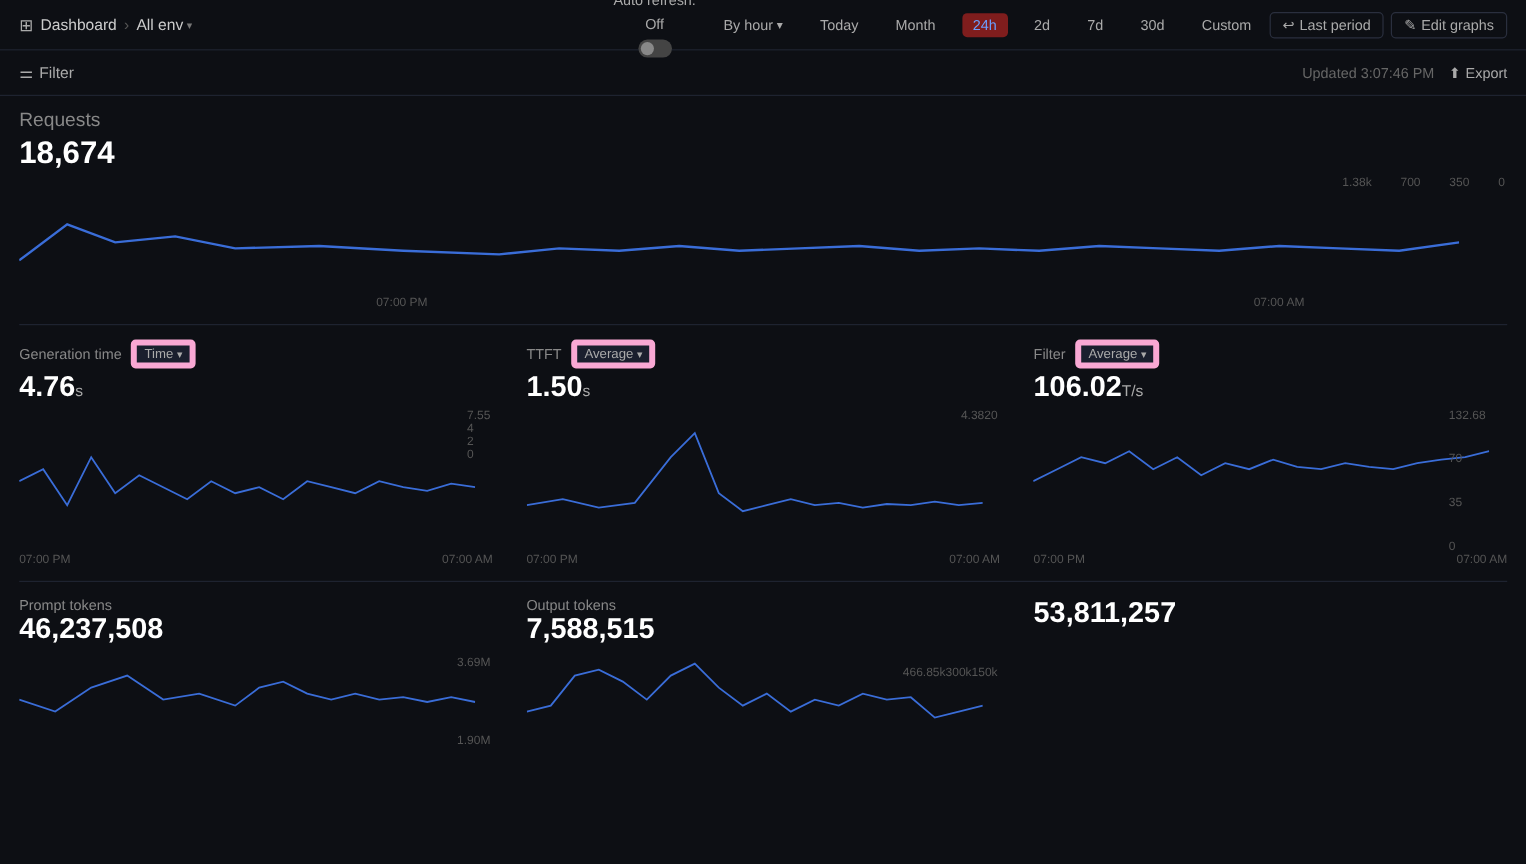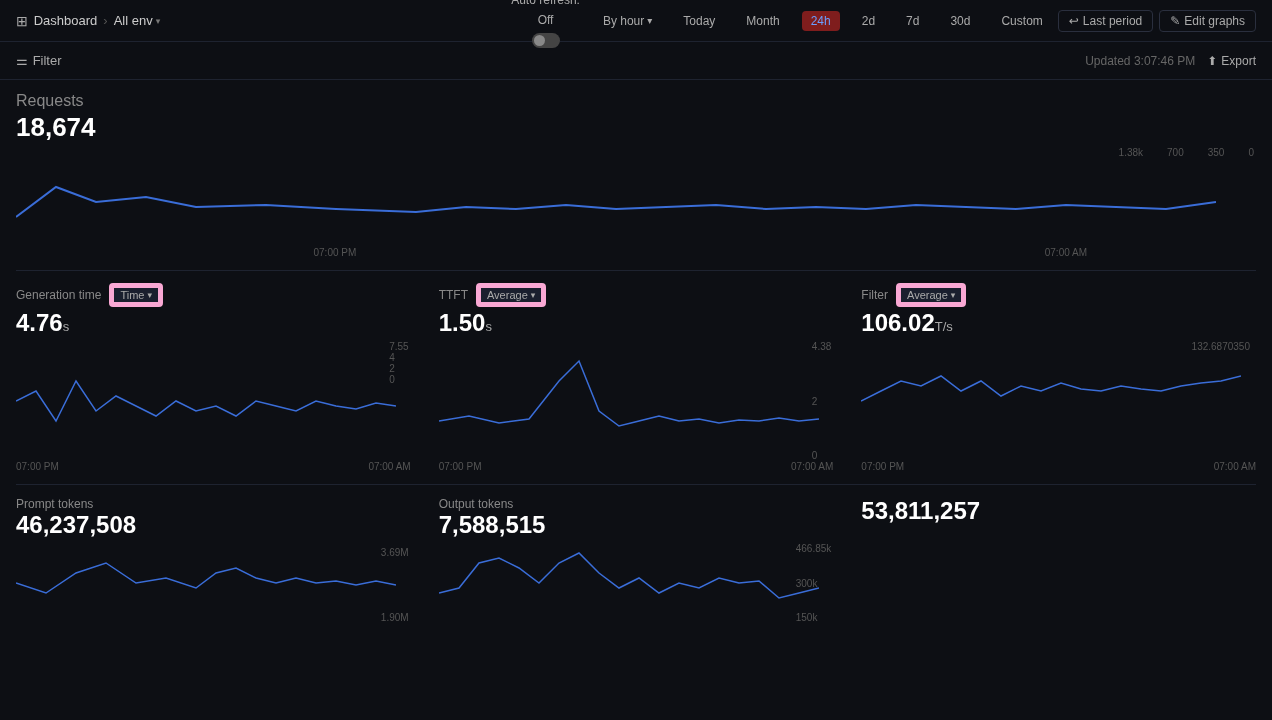--- a/index.html
+++ b/index.html
@@ -311,21 +311,21 @@
         <span class="metric-title">TTFT</span>
         <div class="metric-badge">Average</div>
       </div>
       <div class="metric-value">
         <span>1.50</span><span class="unit">s</span>
       </div>
       <div style="position:relative;">
         <svg class="chart" width="380" height="120" viewBox="0 0 380 120">
           <polyline points="0,80 30,75 60,82 90,78 120,40 140,20 160,70 180,85 200,80 220,75 240,80 260,78 280,82 300,79 320,80 340,77 360,80 380,78" fill="none" stroke="#3a6dd8" stroke-width="1.5"></polyline>
         </svg>
-        <div style="position:absolute;right:0;top:0;bottom:0;display:flex;flex-direction:column;justify-content:space-between;font-size:10px;color:#555;padding-right:2px;">
+        <div style="position:absolute;right:0;top:0;bottom:0;display:flex;flex-direction:row;font-size:10px;color:#555;padding-right:2px;">
           <span>4.38</span>
           <span>2</span>
           <span>0</span>
         </div>
       </div>
       <div style="display:flex;justify-content:space-between;font-size:10px;color:#555;">
         <span>07:00 PM</span>
         <span>07:00 AM</span>
       </div>
     </div>
@@ -335,21 +335,21 @@
         <span class="metric-title">Filter</span>
         <div class="metric-badge">Average</div>
       </div>
       <div class="metric-value">
         <span>106.02</span><span class="unit">T/s</span>
       </div>
       <div style="position:relative;">
         <svg class="chart" width="380" height="120" viewBox="0 0 380 120">
           <polyline points="0,60 20,50 40,40 60,45 80,35 100,50 120,40 140,55 160,45 180,50 200,42 220,48 240,50 260,45 280,48 300,50 320,45 340,42 360,40 380,35" fill="none" stroke="#3a6dd8" stroke-width="1.5"></polyline>
         </svg>
-        <div style="position:absolute;right:4px;top:0;bottom:0;display:flex;flex-direction:row;justify-content:space-between;font-size:10px;color:#555;padding-right:2px;">
+        <div style="position:absolute;right:16px;top:0;bottom:0;display:flex;flex-direction:column;justify-content:space-between;font-size:10px;color:#555;padding-right:2px;">
           <span>132.68</span>
           <span>70</span>
           <span>35</span>
           <span>0</span>
         </div>
       </div>
       <div style="display:flex;justify-content:space-between;font-size:10px;color:#555;">
         <span>07:00 PM</span>
         <span>07:00 AM</span>
       </div>
@@ -374,21 +374,21 @@
       </div>
     </div>
 
     <div class="metric-card">
       <div class="metric-title">Output tokens</div>
       <div class="metric-value">7,588,515</div>
       <div style="position:relative;">
         <svg class="chart" width="380" height="80" viewBox="0 0 380 80">
           <polyline points="0,50 20,45 40,20 60,15 80,25 100,40 120,20 140,10 160,30 180,45 200,35 220,50 240,40 260,45 280,35 300,40 320,38 340,55 360,50 380,45" fill="none" stroke="#3a6dd8" stroke-width="1.5"></polyline>
         </svg>
-        <div style="position:absolute;right:0;top:0;bottom:0;display:flex;flex-direction:column;justify-content:space-between;font-size:10px;color:#555;padding-right:2px;">
+        <div style="position:absolute;right:0;top:12px;bottom:0;display:flex;flex-direction:row;justify-content:space-between;font-size:10px;color:#555;padding-right:2px;">
           <span>466.85k</span>
           <span>300k</span>
           <span>150k</span>
         </div>
       </div>
     </div>
 
     <div class="metric-card">
       <div class="metric-value">53,811,257</div>
     </div>

